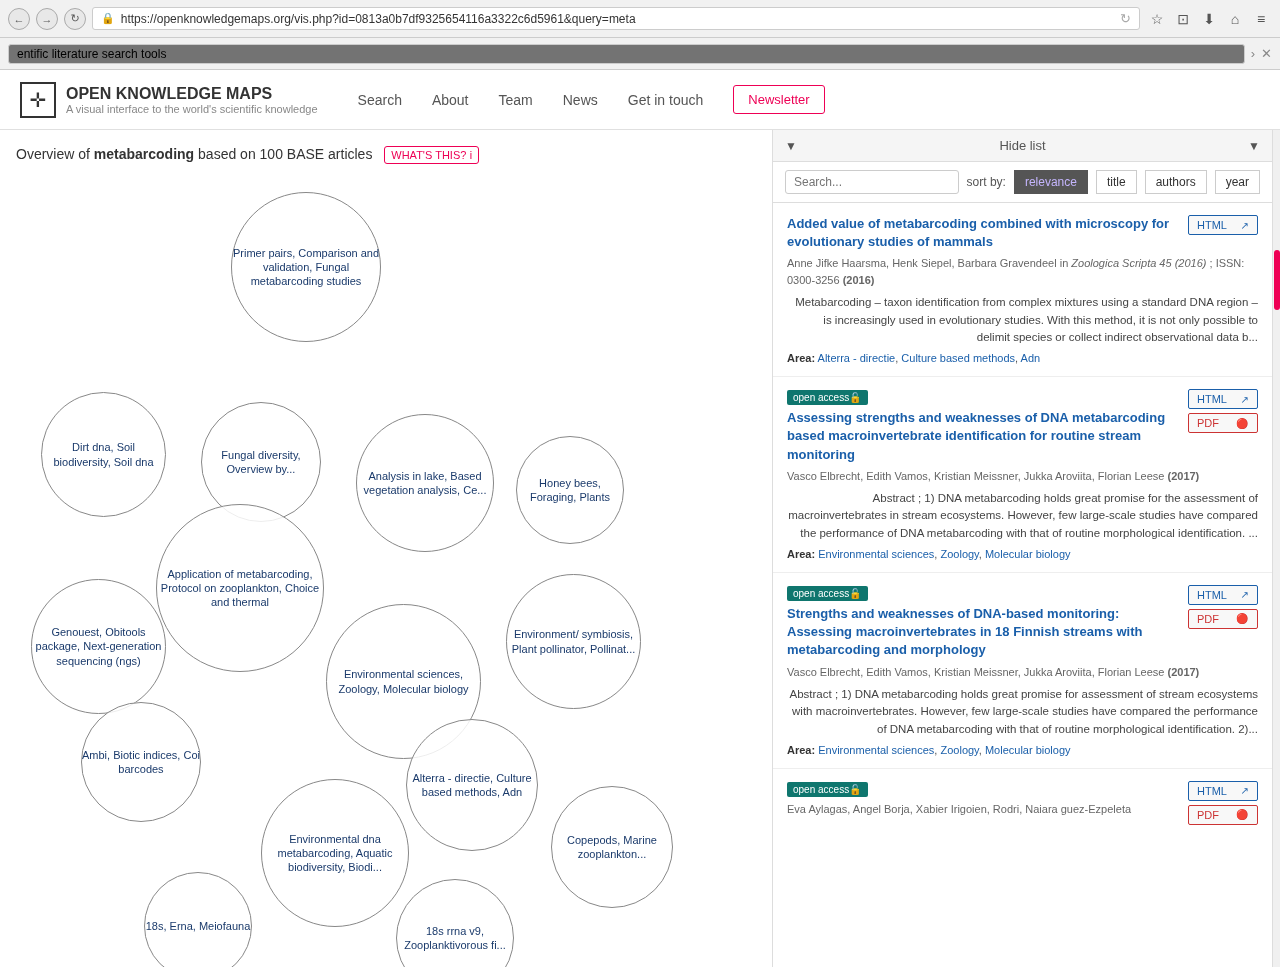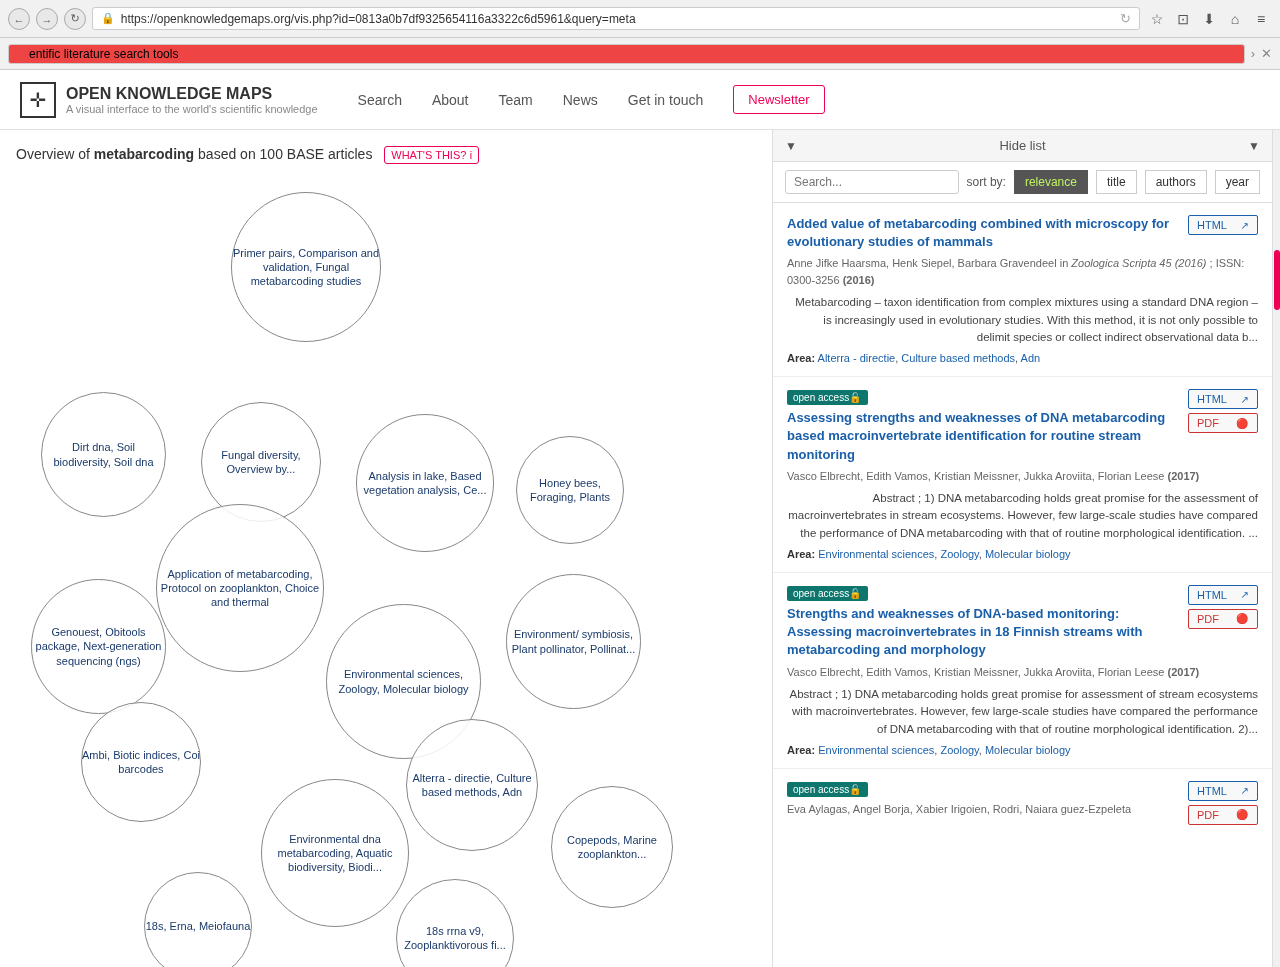--- a/index.html
+++ b/index.html
@@ -18,22 +18,22 @@
     .address-text { flex: 1; overflow: hidden; white-space: nowrap; text-overflow: ellipsis; }
     .browser-actions { display: flex; gap: 4px; }
     .browser-action-btn { width: 22px; height: 22px; display: flex; align-items: center; justify-content: center;
       color: #555; font-size: 14px; cursor: pointer; }
 
     
     .search-bar {
       background: #f1f1f1; border-bottom: 1px solid #ccc; padding: 4px 8px;
       display: flex; align-items: center; gap: 6px; height: 32px;
     }
-    .search-input-bar { flex: 1; border: 1px solid #ccc; border-radius: 3px; padding: 2px 20px;
-      font-size: 12px; background: #ef4444; }
+    .search-input-bar { flex: 1; border: 1px solid #ccc; border-radius: 3px; padding: 2px 8px;
+      font-size: 12px; background: #737373; }
 
     
     nav {
       display: flex; align-items: center; padding: 0 20px; height: 60px;
       border-bottom: 1px solid #e0e0e0; background: #fff;
     }
     .logo-area { display: flex; align-items: center; gap: 10px; margin-right: 40px; }
     .logo-icon { width: 36px; height: 36px; border: 2px solid #333; display: flex; align-items: center; justify-content: center; }
     .logo-cross { font-size: 20px; color: #333; }
     .logo-text h1 { font-size: 16px; font-weight: bold; color: #333; }
@@ -80,21 +80,21 @@
     .list-controls {
       display: flex; align-items: center; padding: 8px 12px; gap: 8px;
       border-bottom: 1px solid #ddd;
     }
     .list-search { flex: 1; border: 1px solid #ccc; border-radius: 3px; padding: 4px 8px; font-size: 12px; }
     .sort-label { font-size: 12px; color: #555; }
     .sort-btn {
       padding: 4px 10px; font-size: 12px; border: 1px solid #ccc;
       background: #fff; cursor: pointer; color: #333;
     }
-    .sort-btn.active { background: #555; color: #bef264; border-color: #555; }
+    .sort-btn.active { background: #555; color: #c4b5fd; border-color: #555; }
 
     
     .list-panel-wrapper { position: relative; display: flex; height: 100%; }
     .scrollbar-track {
       width: 8px; background: #f0f0f0; border-left: 1px solid #ddd;
       position: relative;
     }
     .scrollbar-thumb {
       width: 6px; height: 60px; background: #e05;
       position: absolute; top: 120px; left: 1px; border-radius: 3px;

